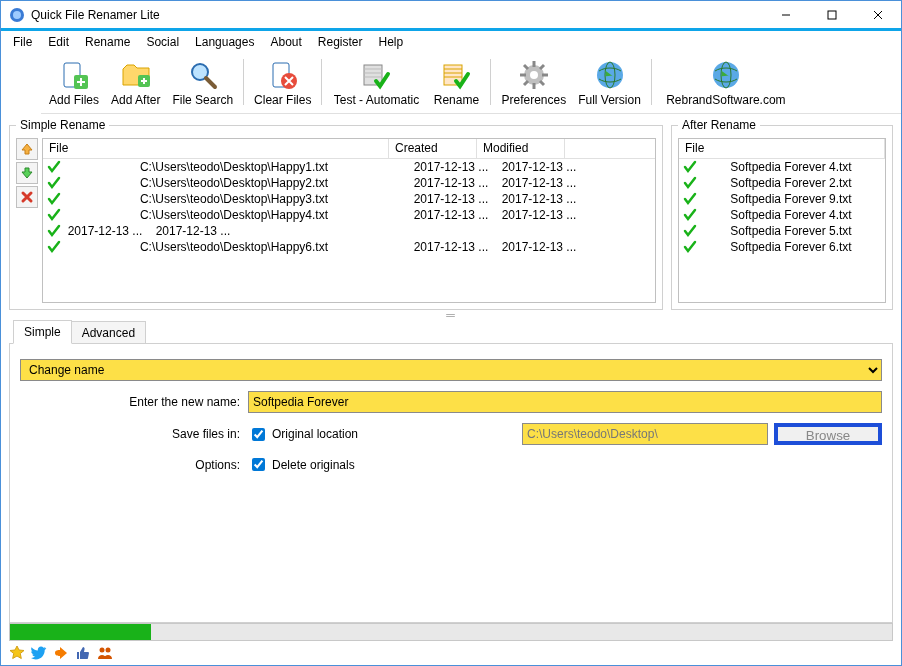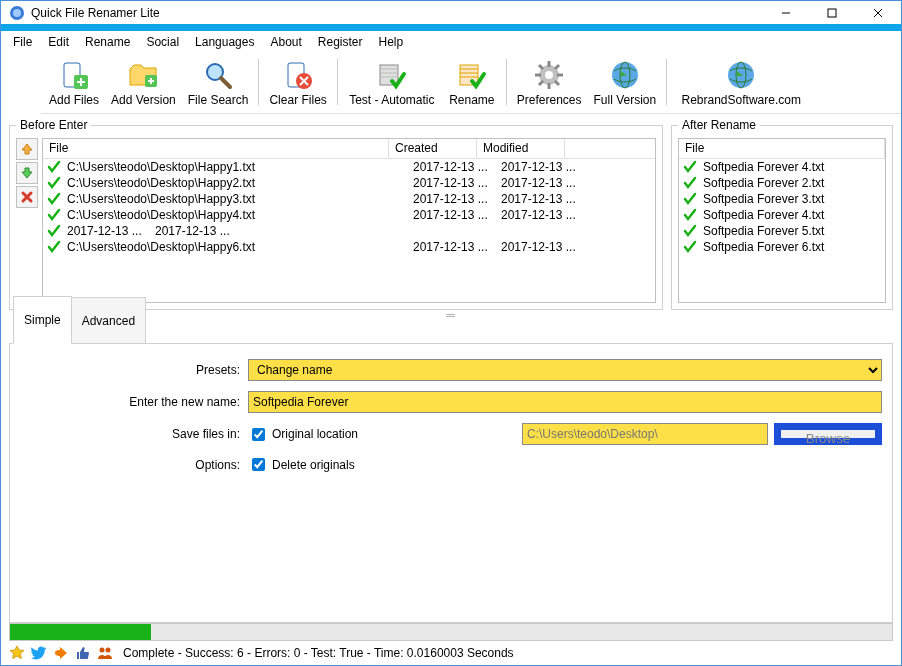--- a/index.html
+++ b/index.html
@@ -15,21 +15,21 @@
     border: 1px solid #4a90d9;
     display: flex;
     flex-direction: column;
   }
   .titlebar {
     height: 30px;
     background: #fff;
     display: flex;
     align-items: center;
     padding-left: 8px;
-    border-bottom: 7px solid #0ea5e9;
+    border-bottom: 3px solid #0ea5e9;
   }
   .titlebar .app-icon { width: 16px; height: 16px; margin-right: 6px; }
   .titlebar .title { flex: 1; }
   .winbtn { width: 46px; height: 30px; display:flex; align-items:center; justify-content:center; }
   .menubar {
     height: 22px;
     display: flex;
     align-items: center;
     padding: 0 4px;
     gap: 0;
@@ -58,45 +58,45 @@
     display:flex;
   }
   legend { padding: 0 4px; }
   .before-fs { flex: 1; }
   .after-fs { width: 222px; }
   .sidebtns { display:flex; flex-direction:column; gap:2px; margin-right:4px;}
   .sidebtn { width:22px; height:22px; border:1px solid #c0c0c0; background:#f4f4f4; display:flex; align-items:center; justify-content:center;}
   .listwrap { flex:1; background:#fff; border:1px solid #c0c0c0; overflow:hidden; position:relative;}
   .list-header { display:flex; background:#fff; border-bottom:1px solid #e0e0e0; height:20px;}
   .list-header .col { padding:2px 6px; border-right:1px solid #e0e0e0; overflow:hidden; white-space:nowrap;}
-  .list-body { overflow:auto; height: calc(100% - 20px);}
+  .list-body { overflow:auto; height: calc(100% - 20px); text-align: center;}
   .row { display:flex; height:16px; align-items:center; white-space:nowrap;}
   .row .cell { padding: 0 6px; overflow:hidden; text-overflow:clip;}
   .check-ico { width:14px; height:14px; margin-left:4px; flex:none;}
   .before-fs .col-file, .before-fs .cell-file { width: 346px; }
   .before-fs .col-created, .before-fs .cell-created { width: 88px; }
   .before-fs .col-mod, .before-fs .cell-mod { width: 88px; }
   .after-fs .col-file, .after-fs .cell-file { width: 100%; }
   .splitter { height:10px; display:flex; align-items:center; justify-content:center; color:#999; letter-spacing:1px;}
   .tabs-area { flex:1; display:flex; flex-direction:column; border:1px solid #d0d0d0; border-top:none; margin-top:-1px;}
   .tab-strip { display:flex; align-items:flex-end; height:24px; padding-left:4px; position:relative;}
   .tab-strip::after { content:""; position:absolute; left:0; right:0; bottom:0; height:1px; background:#d0d0d0;}
-  .tab { padding: 16px 10px; border:1px solid #d0d0d0; border-bottom:none; background:#f5f5f5; margin-right:-1px; position:relative; z-index:0;margin-top:40px;}
+  .tab { padding: 4px 10px; border:1px solid #d0d0d0; border-bottom:none; background:#f5f5f5; margin-right:-1px; position:relative; z-index:0;margin-top:40px;}
   .tab.active { background:#fff; z-index:2; border-bottom:1px solid #fff;}
   .tab-page { flex:1; background:#fff; padding: 16px 10px 10px 10px;}
   .formrow { display:flex; align-items:center; margin-bottom:10px;}
   .formrow .lbl { width: 228px; text-align:right; padding-right:8px;}
   .formrow .ctrl { flex:1; display:flex; align-items:center; gap:6px;}
   select, input[type=text] {
     font: inherit; height:22px; border:1px solid #8a8a8a; padding: 1px 4px; background:#fde047;
   }
   select { width:100%; }
   .newname-input { width:100%; border:1px solid #0078d7; outline: none;}
   .pathbox { width: 246px; background:#f0f0f0; color:#777; border:1px solid #c0c0c0;margin-left:12px;}
-  .browse-btn { width:108px; height:22px; border:7px solid #1d4ed8; background:#f0f0f0; color:#888;}
+  .browse-btn { width:108px; height:22px; border:4px solid #1d4ed8; background:#f0f0f0; color:#888;}
   label.chk { display:flex; align-items:center; gap:4px;}
   input[type=checkbox] { accent-color:#0078d7; width:13px; height:13px;}
   .progress-outer { height:18px; border:1px solid #c8c8c8; margin: 0 8px 2px 8px; background:#e8e8e8;}
   .progress-inner { height:100%; background:#19b219; }
   .statusbar { display:flex; align-items:center; gap:6px; padding: 2px 8px 4px 8px; height:22px;}
   .statusbar .si { width:16px; height:16px;}
   .statusbar .stext { margin-left:4px;}
   svg { display:block; }
 </style>
 </head>
@@ -151,21 +151,21 @@
     <span>Add Files</span>
   </div>
   <div class="tool">
     <span class="icon">
         <svg viewBox="0 0 32 32">
           <path d="M3 10l4-4h7l3 3h12v17H3z" fill="#ffd76b" stroke="#d9a300"></path>
           <rect x="18" y="16" width="12" height="12" rx="2" fill="#54c454"></rect>
           <path d="M24 19v6M21 22h6" stroke="#fff" stroke-width="2"></path>
         </svg>
       </span>
-    <span>Add Version</span>
+    <span>Add After</span>
   </div>
   <div class="tool">
     <span class="icon">
         <svg viewBox="0 0 32 32">
           <circle cx="13" cy="13" r="8" fill="#bde3ff" stroke="#2b6cb0" stroke-width="2"></circle>
           <line x1="19" y1="19" x2="28" y2="28" stroke="#7a5c36" stroke-width="4" stroke-linecap="round"></line>
         </svg>
       </span>
     <span>File Search</span>
   </div>
@@ -243,21 +243,21 @@
         </svg>
       </span>
     <span>RebrandSoftware.com</span>
   </div>
 </div>
 
 <div class="mainarea">
   <div class="panes">
 
     <fieldset class="before-fs">
-      <legend>Before Enter</legend>
+      <legend>Simple Rename</legend>
       <div class="sidebtns">
         <div class="sidebtn">
             <svg width="14" height="14" viewBox="0 0 14 14">
               <path d="M7 2l5 6H9v4H5V8H2z" fill="#f5b041" stroke="#c77f16"></path>
             </svg>
           </div>
         <div class="sidebtn">
             <svg width="14" height="14" viewBox="0 0 14 14">
               <path d="M7 12L2 6h3V2h4v4h3z" fill="#58d058" stroke="#2d8a2d"></path>
             </svg>
@@ -360,21 +360,21 @@
                 </svg>
               </span>
               <div class="cell cell-file">Softpedia Forever 2.txt</div>
             </div>
             <div class="row">
               <span class="check-ico">
                 <svg viewBox="0 0 14 14">
                   <path d="M2 7l3 4 7-9" fill="none" stroke="#19b219" stroke-width="2.5" stroke-linecap="round"></path>
                 </svg>
               </span>
-              <div class="cell cell-file">Softpedia Forever 3.txt</div>
+              <div class="cell cell-file">Softpedia Forever 9.txt</div>
             </div>
             <div class="row">
               <span class="check-ico">
                 <svg viewBox="0 0 14 14">
                   <path d="M2 7l3 4 7-9" fill="none" stroke="#19b219" stroke-width="2.5" stroke-linecap="round"></path>
                 </svg>
               </span>
               <div class="cell cell-file">Softpedia Forever 4.txt</div>
             </div>
             <div class="row">
@@ -400,21 +400,20 @@
 
   <div class="splitter">═</div>
 
   <div class="tab-strip">
     <div class="tab active">Simple</div>
     <div class="tab">Advanced</div>
   </div>
   <div class="tabs-area">
     <div class="tab-page">
       <div class="formrow">
-        <div class="lbl">Presets:</div>
         <div class="ctrl">
           <select>
             <option>Change name</option>
           </select>
         </div>
       </div>
       <div class="formrow">
         <div class="lbl">Enter the new name:</div>
         <div class="ctrl">
           <input type="text" class="newname-input" value="Softpedia Forever " style="">
@@ -470,14 +469,13 @@
         <path d="M2 7h2v7H2zM5 14V7l3-5c1 0 2 1 1.5 2.5L9 7h4c1 0 1 1 1 1l-1 5c0 1-1 1-1 1H5z" fill="#4267B2"></path>
       </svg>
     </span>
   <span class="si">
       <svg viewBox="0 0 16 16">
         <circle cx="5" cy="5" r="2.5" fill="#d35400"></circle>
         <circle cx="11" cy="5" r="2.5" fill="#d35400"></circle>
         <path d="M1 14c0-3 2-4 4-4s4 1 4 4M7 14c0-3 2-4 4-4s4 1 4 4" fill="#d35400"></path>
       </svg>
     </span>
-  <span class="stext">Complete - Success: 6 - Errors: 0 - Test: True - Time: 0.0160003 Seconds</span>
 </div>
 
 </body></html>

